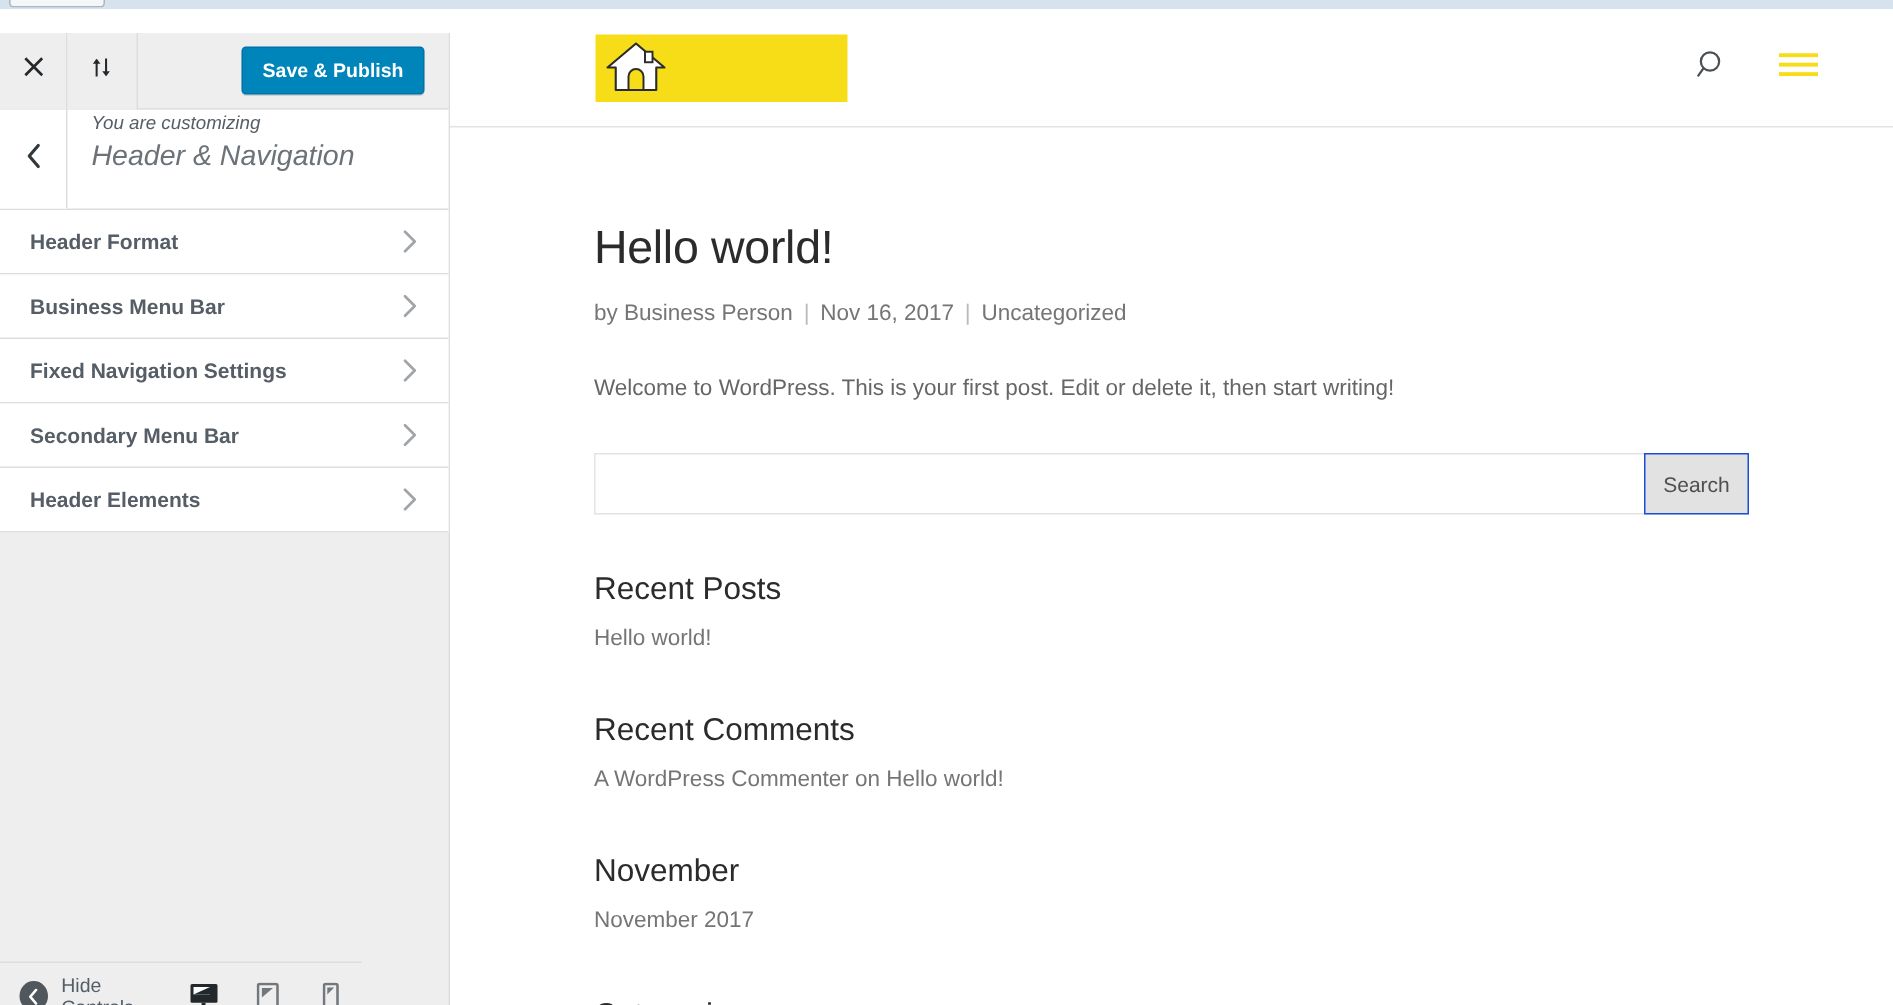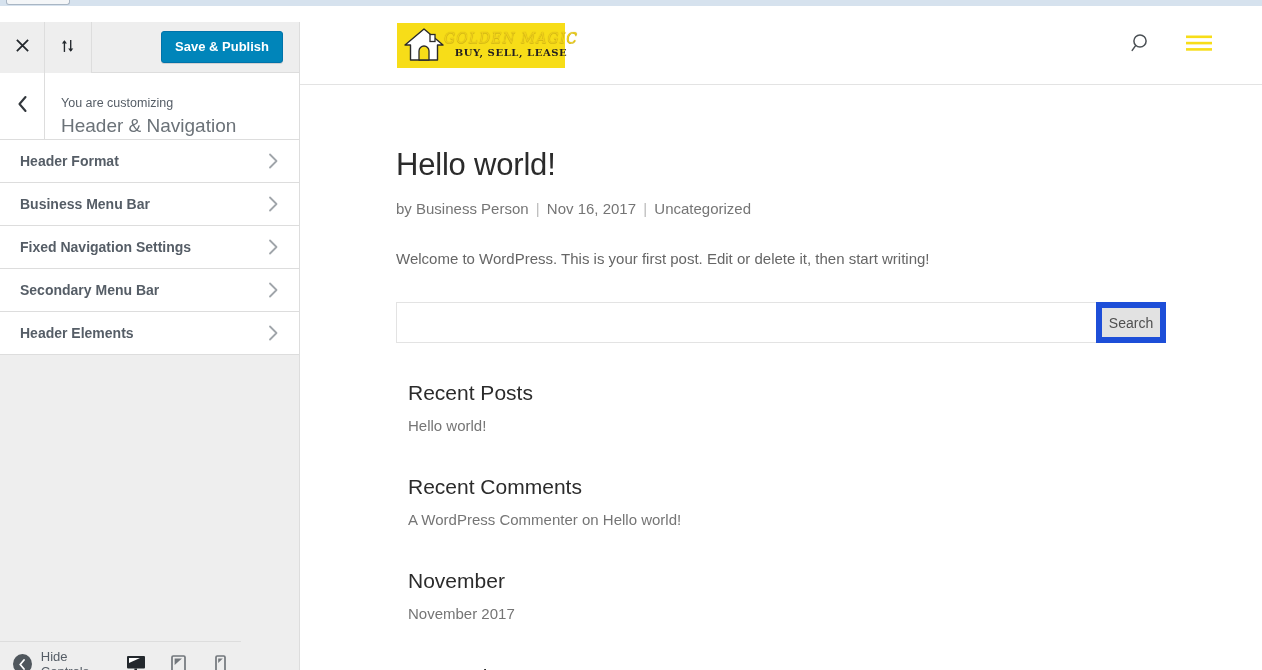--- a/index.html
+++ b/index.html
@@ -74,21 +74,21 @@
   }
   #panel-back-button {
     width: 45px;
     display: flex; align-items: center; justify-content: center;
     border-right: 1px solid #dddddd;
     cursor: pointer; background: #fff;
   }
   #panel-back-button svg { width: 13px; height: 18px; }
   #panel-header-text {
     padding-left: 16px;
-    display: flex; flex-direction: column; justify-content: flex-end;
+    display: flex; flex-direction: column; justify-content: flex-start; font-style: italic;
   }
   #panel-eyebrow {
     font-size: 12.5px; color: #555d66; line-height: 18px;
   }
   #panel-title {
     font-size: 19px; color: #6b7278; font-weight: 400;
     line-height: 26px; margin-top: 1px;
   }
 
   #customizer-sections { background: #eeeeee; }
@@ -222,27 +222,27 @@
     border: 1px solid #e3e3e3;
     border-right: none;
     background: #ffffff;
     padding: 0 12px;
     font-size: 14px; color: #444;
     font-family: "Liberation Sans", sans-serif;
   }
   #search-submit-button {
     width: 70px; height: 41px;
     background: #e2e2e2;
-    border: 6px solid #1d4ed8;
+    border: 1px solid #1d4ed8;
     color: #4f4f4f; font-size: 14px;
     cursor: pointer;
     font-family: "Liberation Sans", sans-serif;
   }
 
-  .preview-widget { margin-top: 37px; margin-left: 12px; }
+  .preview-widget { margin-top: 37px; }
   .widget-title {
     font-size: 21px; font-weight: 400; color: #2b2b2b;
     line-height: 26px;
   }
   .widget-entry {
     margin-top: 9px;
     font-size: 15px; color: #757575; line-height: 22px;
   }
   #widget-categories { margin-top: 39px; }
 </style>
@@ -377,24 +377,20 @@
 <div id="preview-pane">
 
   <div id="site-header">
     <div id="site-logo">
       <span id="logo-house-icon">
         <svg viewBox="0 0 44 38" width="44" height="38">
           <path d="M22 3 L41 19 L35.5 19 L35.5 34 L8.5 34 L8.5 19 L3 19 Z" fill="#ffffff" stroke="#2b2b2b" stroke-width="1.4" stroke-linejoin="round"></path>
           <rect x="28" y="8.5" width="5" height="7" fill="#ffffff" stroke="#2b2b2b" stroke-width="1.3"></rect>
           <path d="M17 34 L17 25 a5 5 0 0 1 10 0 L27 34 Z" fill="#f7dd18" stroke="#2b2b2b" stroke-width="1.3" stroke-linejoin="round"></path>
         </svg>
-      </span>
-      <span id="logo-text-block">
-        <span id="logo-brand">GOLDEN MAGIC</span>
-        <span id="logo-tagline">BUY, SELL, LEASE</span>
       </span>
     </div>
     <div id="header-actions">
       <span id="search-toggle-icon">
         <svg width="22" height="22" viewBox="0 0 22 22">
           <circle cx="10" cy="9" r="6.1" fill="none" stroke="#4a4f54" stroke-width="1.5"></circle>
           <path d="M5.6 13.6 L2.2 18.4" stroke="#4a4f54" stroke-width="1.5" stroke-linecap="round"></path>
         </svg>
       </span>
       <span id="menu-toggle-icon">

